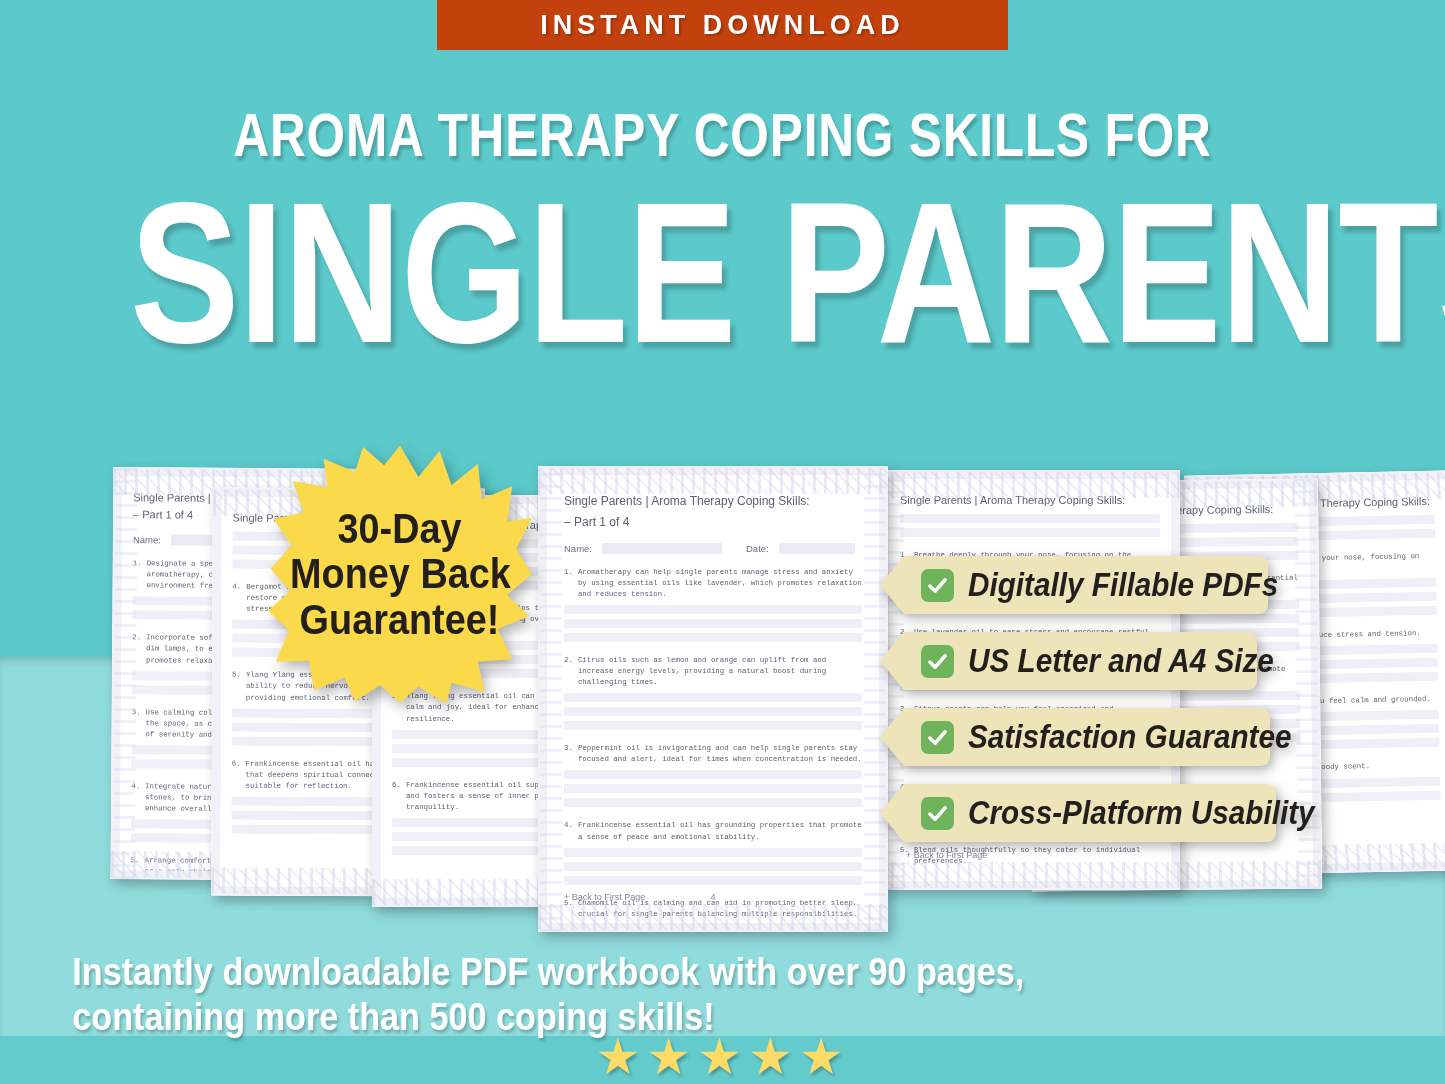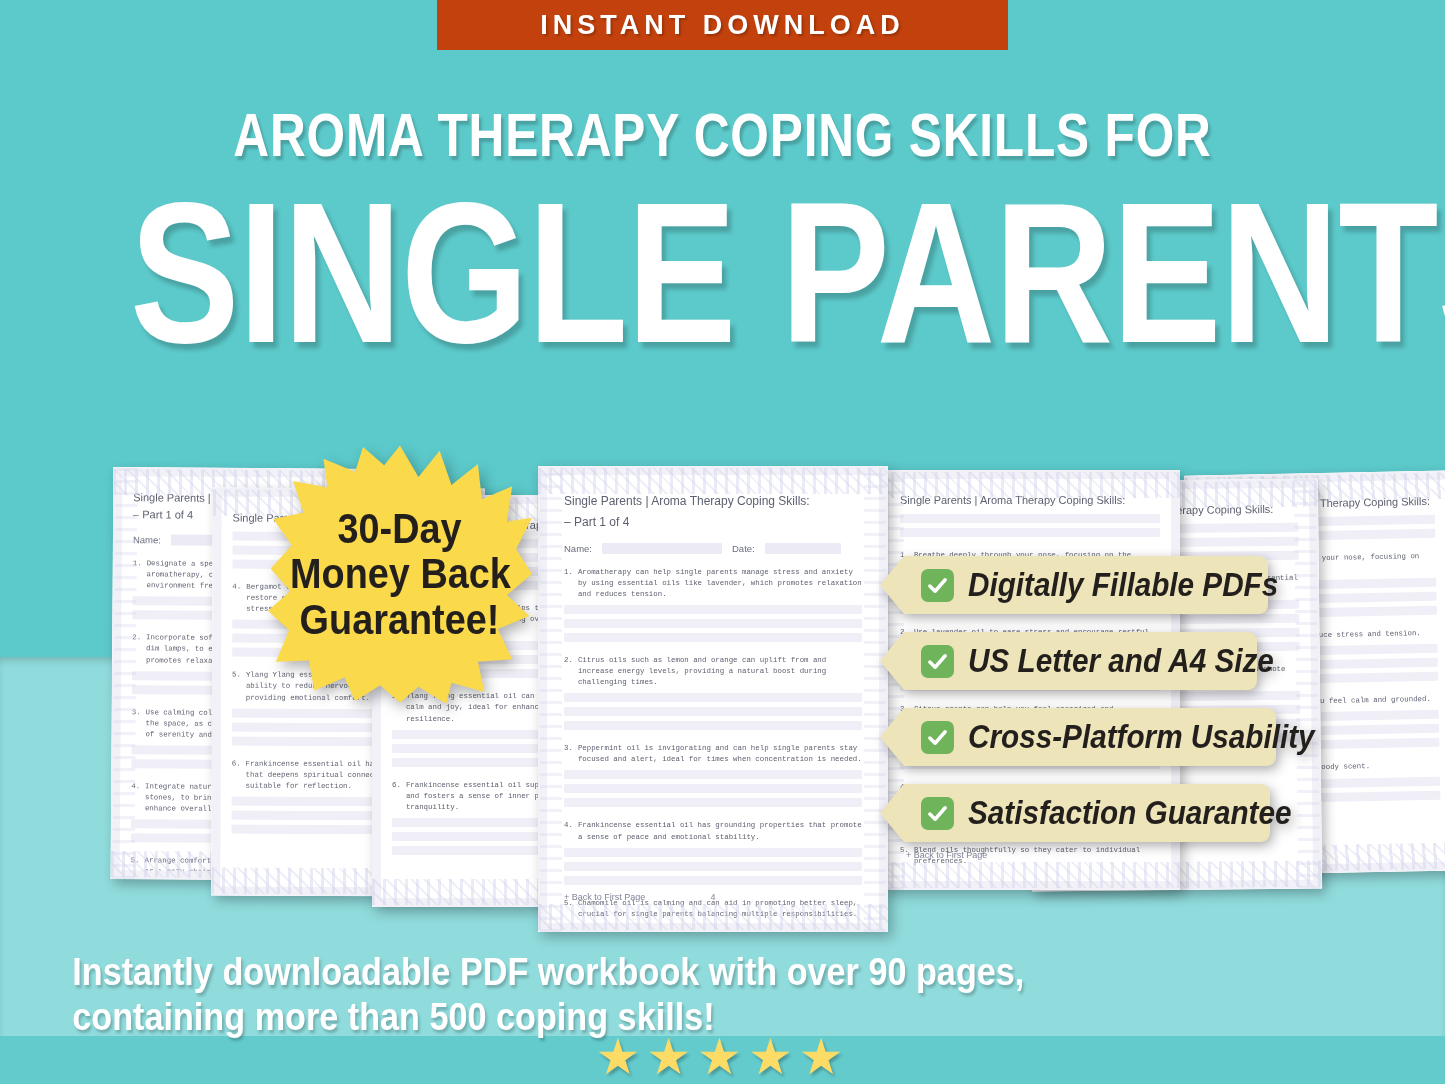--- a/index.html
+++ b/index.html
@@ -517,21 +517,21 @@
     <div class="orn-side r"></div>
   </div>
 
   <div class="doc" id="doc-c">
     <div class="doc-inner" style="padding:26px 26px;">
       <div class="doc-title" style="font-size:12px">Single Parents | Aroma Therapy Coping Skills:</div>
       <div class="doc-part" style="font-size:12px;margin-top:4px">– Part 1 of 4</div>
       <div class="doc-nd">
         <span>Name:</span>
         <span class="fld" style="width:120px"></span>
-        <span style="">Date:</span>
+        <span style="margin-left:14px">Date:</span>
         <span class="fld" style="width:76px"></span>
       </div>
 
       <div class="doc-item">
         <span class="doc-num">1.</span>
         <span class="doc-txt">Aromatherapy can help single parents manage stress and anxiety by using essential oils like lavender, which promotes relaxation and reduces tension.</span>
       </div>
       <div class="doc-lines">
           <div></div>
           <div></div>
@@ -625,40 +625,40 @@
       <div class="shape"></div>
       <div class="chk">
         <svg viewBox="0 0 24 24">
           <path d="M4 12.5 L9.5 18 L20 6" fill="none" stroke="#ffffff" stroke-width="3.6" stroke-linecap="round" stroke-linejoin="round"></path>
         </svg>
       </div>
       <div class="lbl">US Letter and A4 Size</div>
     </div>
 
 
+    <div class="callout" style="width:390px">
+      <div class="shape"></div>
+      <div class="chk">
+        <svg viewBox="0 0 24 24">
+          <path d="M4 12.5 L9.5 18 L20 6" fill="none" stroke="#ffffff" stroke-width="3.6" stroke-linecap="round" stroke-linejoin="round"></path>
+        </svg>
+      </div>
+      <div class="lbl">Satisfaction Guarantee</div>
+    </div>
+
     <div class="callout" style="width:396px">
       <div class="shape"></div>
       <div class="chk">
         <svg viewBox="0 0 24 24">
           <path d="M4 12.5 L9.5 18 L20 6" fill="none" stroke="#ffffff" stroke-width="3.6" stroke-linecap="round" stroke-linejoin="round"></path>
         </svg>
       </div>
       <div class="lbl">Cross-Platform Usability</div>
     </div>
 
-    <div class="callout" style="width:390px">
-      <div class="shape"></div>
-      <div class="chk">
-        <svg viewBox="0 0 24 24">
-          <path d="M4 12.5 L9.5 18 L20 6" fill="none" stroke="#ffffff" stroke-width="3.6" stroke-linecap="round" stroke-linejoin="round"></path>
-        </svg>
-      </div>
-      <div class="lbl">Satisfaction Guarantee</div>
-    </div>
-
   </div>
 
   <div class="tagline">
     <div>Instantly downloadable PDF workbook with over 90 pages,</div>
     <div>containing more than 500 coping skills!</div>
   </div>
 
   <div class="stars">
     <span>★★★★★</span>
   </div>

